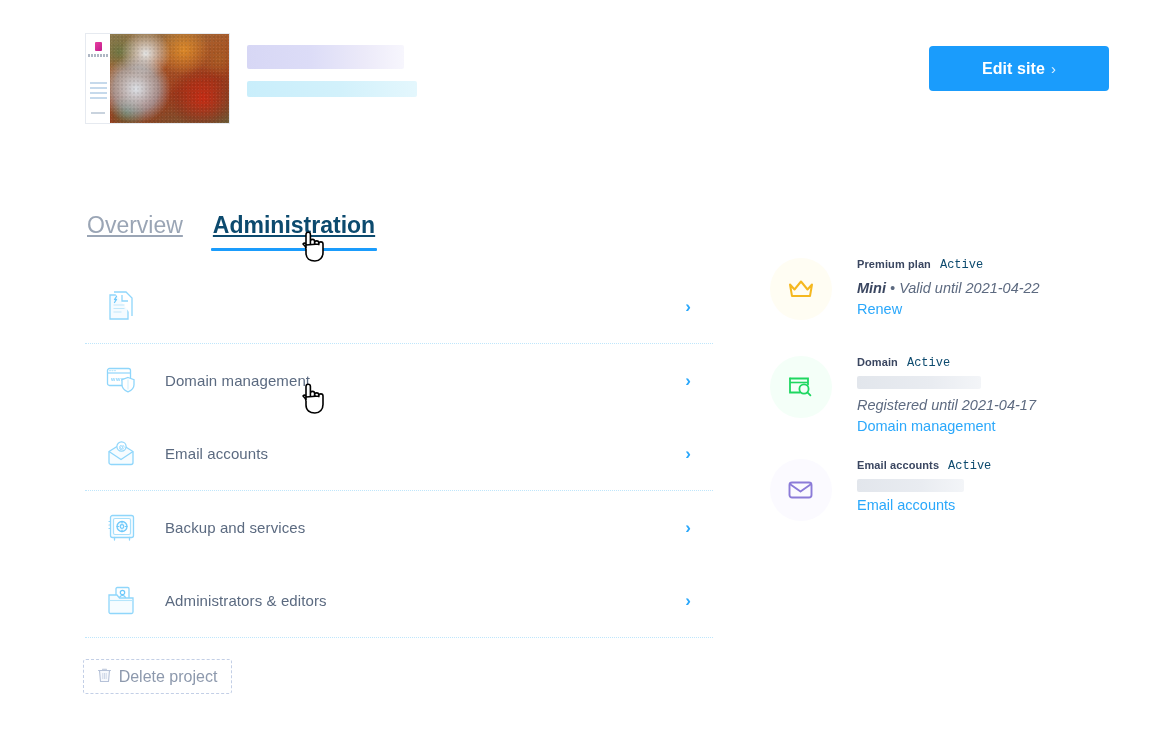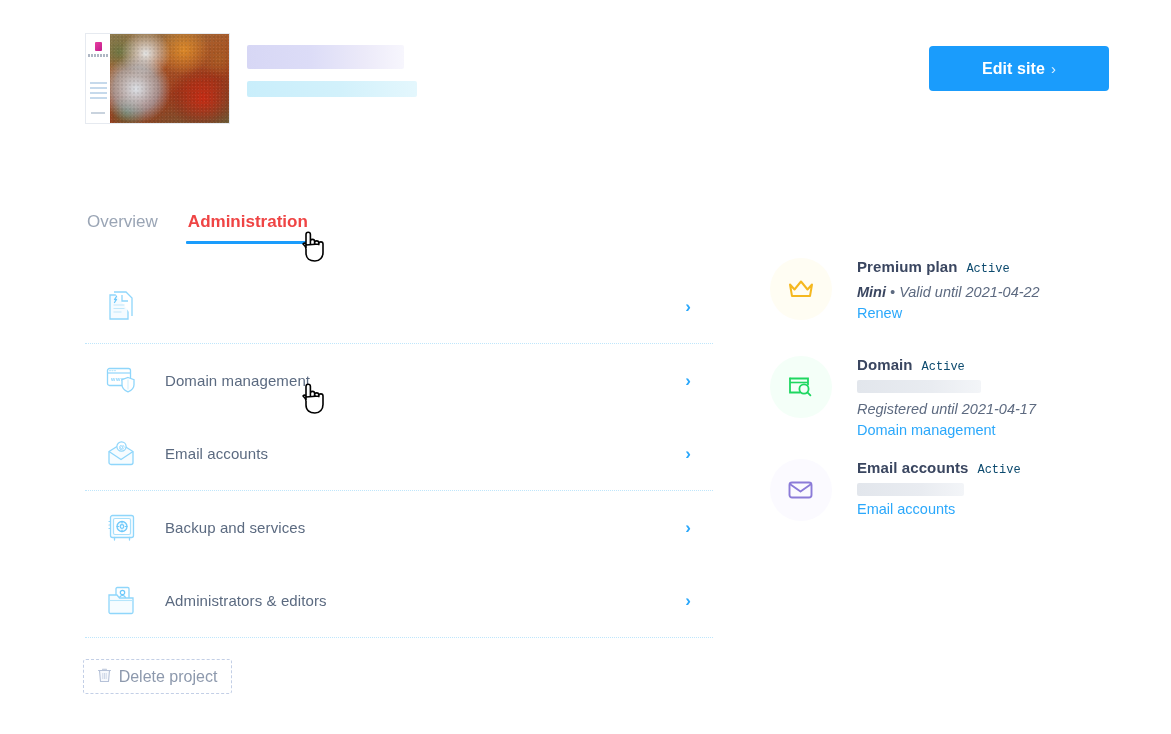--- a/index.html
+++ b/index.html
@@ -91,25 +91,25 @@
     letter-spacing: .1px;
   }
   #edit-site-button .chev { font-size: 15px; font-weight: 400; opacity: .85; }
 
   
   #tabs {
     position: absolute; left: 85px; top: 212px;
     display: flex; align-items: flex-start; gap: 26px;
   }
   .tab {
-    font-size: 17px; padding: 0 2px 12px 2px;
-    cursor: pointer; position: relative; white-space: nowrap;
+    font-size: 23px; padding: 0 2px 12px 2px;
+    cursor: pointer; position: relative; white-space: nowrap; text-decoration: underline;
   }
   .tab.inactive { color: #9aa5b5; }
-  .tab.active { color: #ef4444; font-weight: 700; }
+  .tab.active { color: #0c4a6e; font-weight: 700; }
   .tab.active::after {
     content: ""; position: absolute; left: 0; right: 0; bottom: 0;
     height: 3px; background: #1a9cfc; border-radius: 1px;
   }
 
   
   #menu { position: absolute; left: 85px; top: 270px; width: 628px; }
   .menu-row {
     position: relative; height: 73px;
     display: flex; align-items: center; cursor: pointer;
@@ -142,21 +142,21 @@
   
   #side-panel { position: absolute; left: 770px; top: 258px; width: 340px; }
   .card { position: relative; min-height: 60px; }
   .card .c-icon {
     position: absolute; left: 0; top: 0;
     width: 62px; height: 62px; border-radius: 50%;
     display: flex; align-items: center; justify-content: center;
   }
   .card .c-body { margin-left: 87px; }
   .c-title-row { display: flex; align-items: baseline; gap: 9px; }
-  .c-title { font-size: 15px; font-weight: 700; color: #3a4660; letter-spacing: .1px; }
+  .c-title { font-size: 11px; font-weight: 700; color: #3a4660; letter-spacing: .1px; }
   .c-badge { font-size: 12px; color: #0c4a6e; font-family: Liberation Mono, monospace; }
   .c-sub { font-size: 14.5px; color: #5d6a80; margin-top: 8px; font-style: italic; }
   .c-sub b { color: #3a4660; font-weight: 700; }
   .c-link { font-size: 14.5px; color: #2ba8fb; margin-top: 5px; cursor: pointer; display: inline-block; }
   .c-redact {
     height: 13px; border-radius: 2px; margin-top: 6px;
     background: linear-gradient(90deg,#e2e6ec 0%,#e9ecf1 60%,#f3f5f8 100%);
     filter: blur(0.5px);
   }
 

